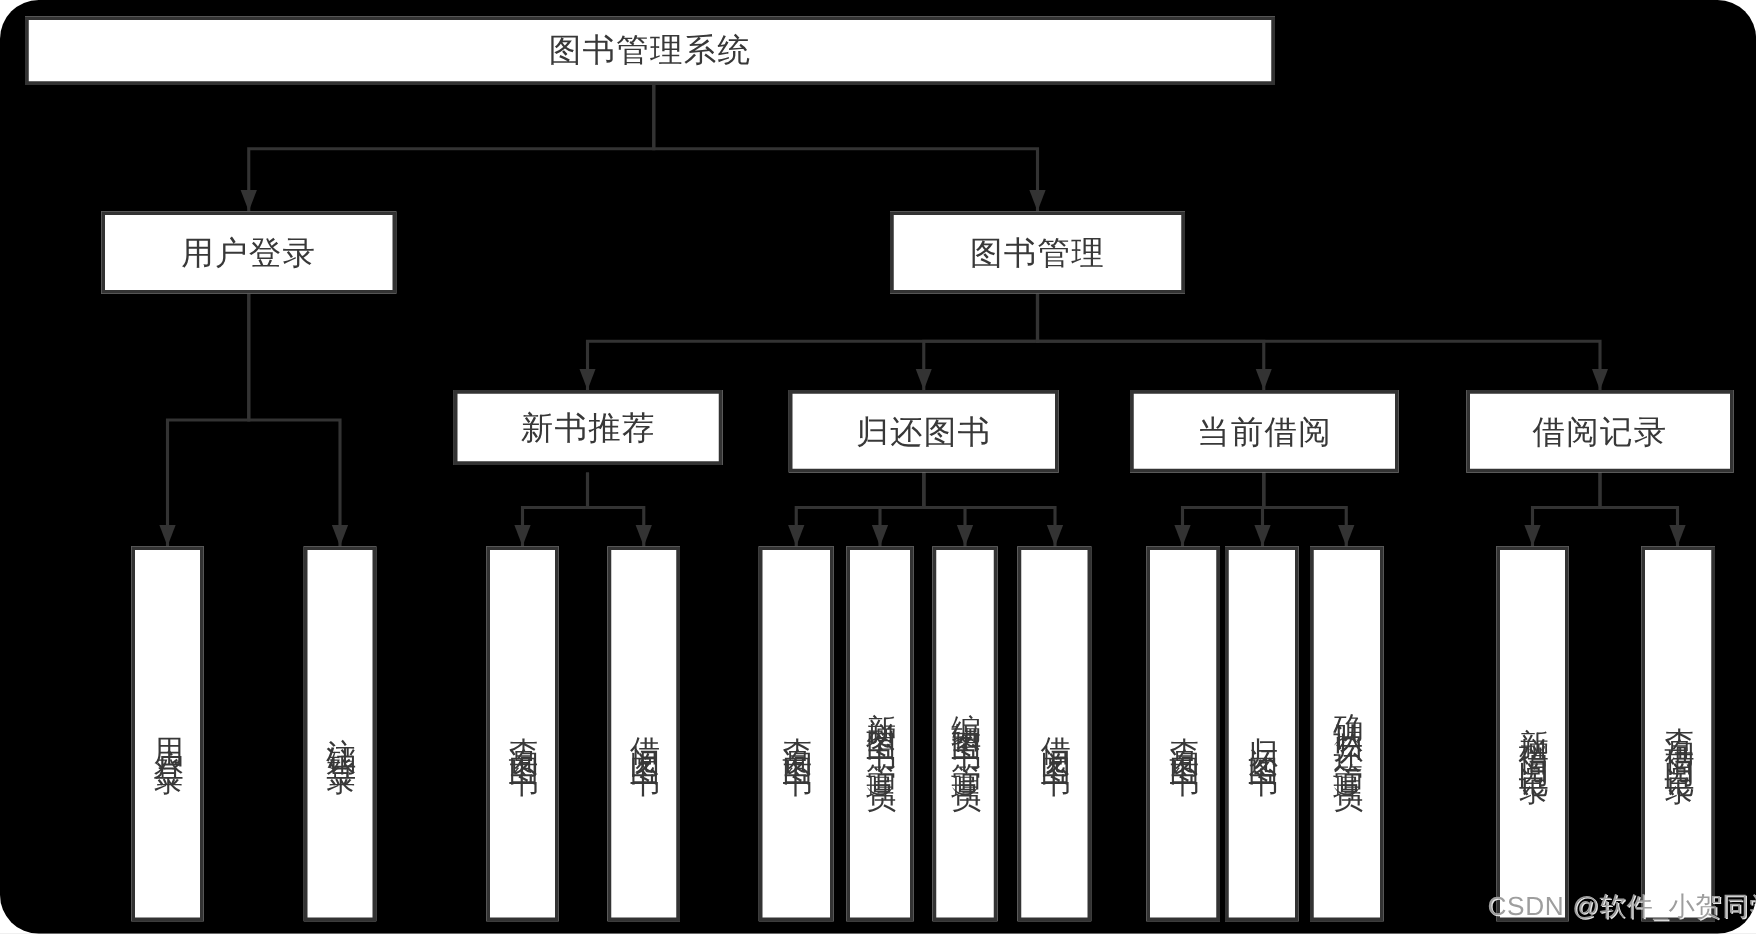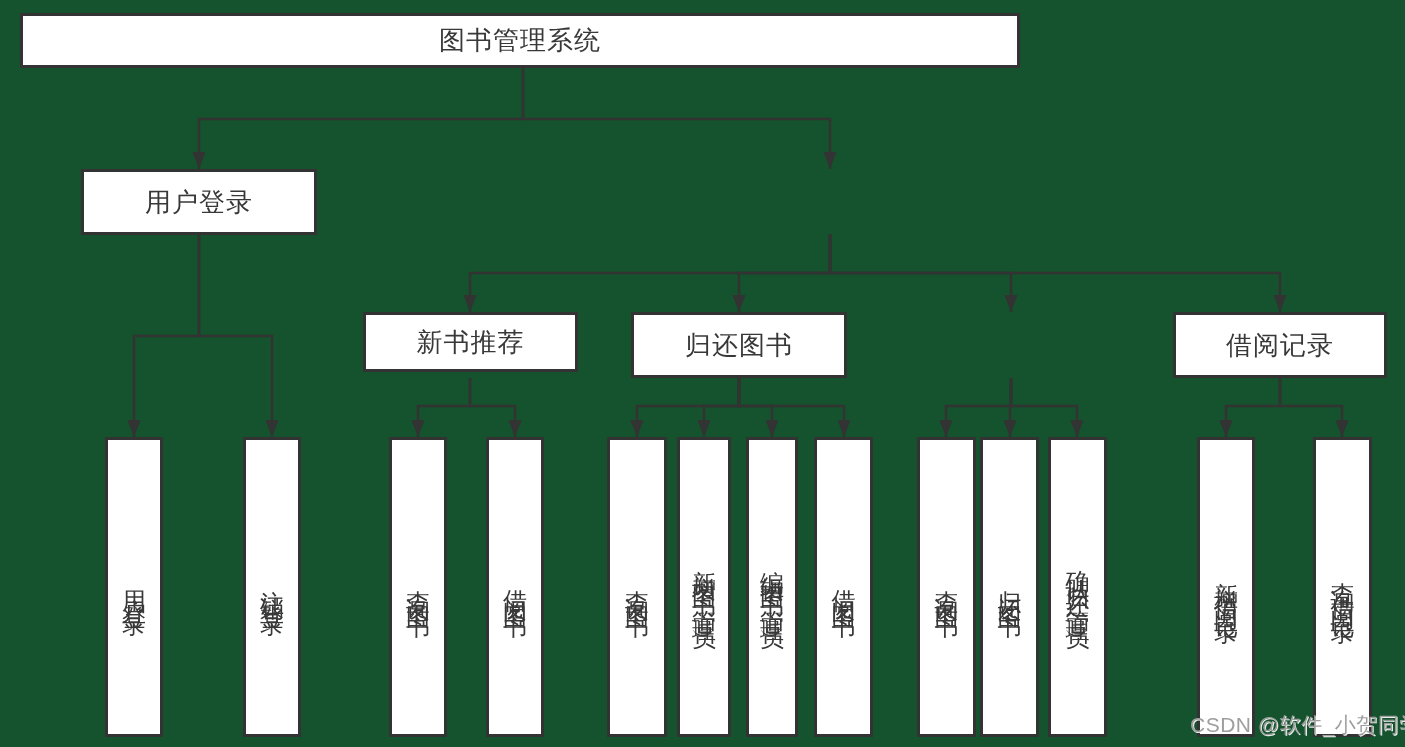--- a/index.html
+++ b/index.html
@@ -1,21 +1,22 @@
 <!DOCTYPE html>
 <html><head>
 <meta charset="utf-8">
 <style>
   html,body{margin:0;padding:0;background:#ffffff;}
   #canvas{
     position:relative;
     width:1405px;height:747px;
-    background:#14532d;
+    background:#000000;
     overflow:hidden;
     font-family:"Liberation Sans","DejaVu Sans",sans-serif;
+    border-radius:31px;
   }
   #connectors{position:absolute;left:0;top:0;width:1405px;height:747px;}
   .box{
     position:absolute;
     box-sizing:border-box;
     border:3px solid #333333;
     background:#ffffff;
     display:flex;
     align-items:center;
     justify-content:center;
@@ -80,23 +81,25 @@
       <path marker-end="url(#arrow)" d="M1011,378 V406 H1077 V437"></path>
 
       <path marker-end="url(#arrow)" d="M1280,378 V406 H1226 V437"></path>
       <path marker-end="url(#arrow)" d="M1280,378 V406 H1342 V437"></path>
     </g>
   </svg>
 
   <div class="box" style="left:20px;top:13px;width:1000px;height:55px">图书管理系统</div>
 
   <div class="box" style="left:81px;top:169px;width:236px;height:66px">用户登录</div>
+  <div class="box" style="left:712px;top:169px;width:236px;height:66px">图书管理</div>
 
   <div class="box" style="left:363px;top:312px;width:215px;height:60px">新书推荐</div>
   <div class="box" style="left:631px;top:312px;width:216px;height:66px">归还图书</div>
+  <div class="box" style="left:904px;top:312px;width:215px;height:66px">当前借阅</div>
   <div class="box" style="left:1173px;top:312px;width:214px;height:66px">借阅记录</div>
 
   <div class="box leaf" style="left:105px;width:58px">用户登录</div>
   <div class="box leaf" style="left:243px;width:58px">注销登录</div>
 
   <div class="box leaf" style="left:389px;width:58px">查询图书</div>
   <div class="box leaf" style="left:486px;width:58px">借阅图书</div>
 
   <div class="box leaf" style="left:607px;width:60px">查询图书</div>
   <div class="box leaf" style="left:677px;width:54px">新增图书（管理员）</div>

